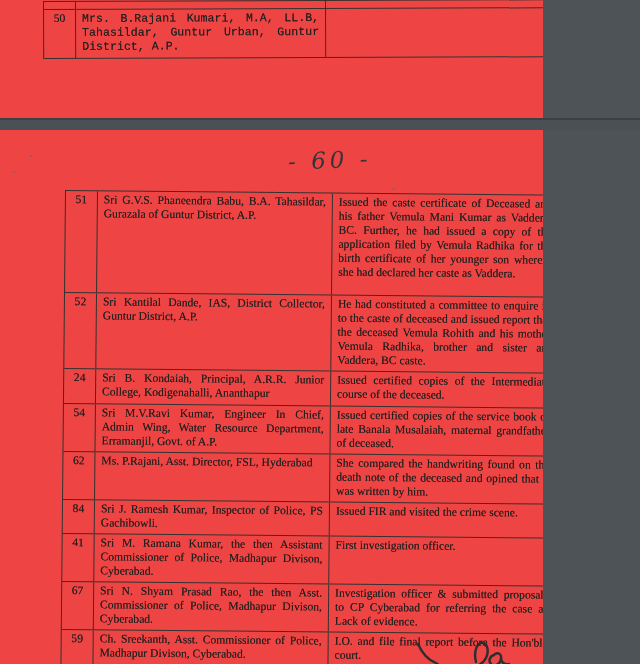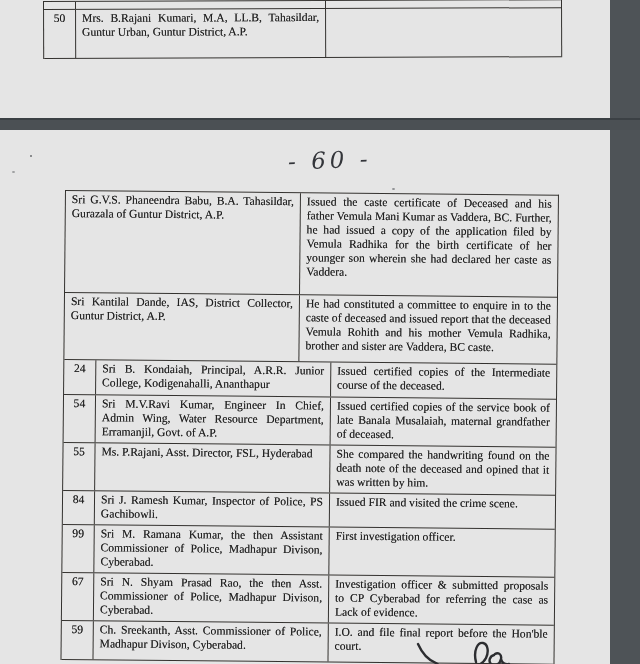--- a/index.html
+++ b/index.html
@@ -3,42 +3,42 @@
 <meta charset="utf-8">
 <style>
   html,body{margin:0;padding:0;}
   body{
     width:640px;height:664px;position:relative;overflow:hidden;
     background:#4e5357;
     font-family:"Liberation Serif","DejaVu Serif",serif;
     color:#1f1f1f;
   }
   .page{
-    position:absolute;left:0;width:610px;background:#e5e5e5;overflow:hidden;
+    position:absolute;left:0;width:543px;background:#ef4444;overflow:hidden;
   }
   #page-top{top:0;height:118px;}
   #page-main{top:130px;height:534px;}
   .band{
     position:absolute;left:0;top:118px;width:640px;height:12px;
     background:#4b5054;border-top:2px solid #3b4044;box-sizing:border-box;
   }
   .doc-table{
     position:absolute;border:1.5px solid #34322f;border-bottom:none;
     background:transparent;
   }
   .t-row{display:flex;border-bottom:1.5px solid #34322f;align-items:stretch;}
   .cell{
     box-sizing:border-box;font-size:11.6px;line-height:14px;
     padding:2px 6px 3px 6px;
     text-align:justify;text-align-last:left;
     text-shadow:0 0 .5px rgba(25,25,25,.65);
   }
   .c-no{width:32px;flex:0 0 32px;border-right:1.5px solid #34322f;text-align:center;text-align-last:center;padding:2px 1px;}
   .c-name{border-right:1.5px solid #34322f;}
-  #table-top .c-name{width:250px;flex:0 0 250px;}
+  #table-top .c-name{width:250px;flex:0 0 250px;font-family:Liberation Mono, monospace;}
   #table-top .c-desc{width:233px;flex:1;}
   #table-main .c-name{width:235px;flex:0 0 235px;}
   #table-main .c-desc{width:223px;flex:1;}
   .sliver{height:7px;}
   .sliver .cell{padding:0;}
   #table-top{left:43px;top:1px;width:517px;transform:rotate(-0.2deg);transform-origin:top left;}
   #table-main{left:65px;top:60px;width:492px;transform:rotate(0.55deg);transform-origin:top left;}
   .pageno{
     position:absolute;left:288px;top:17px;width:90px;
     font-family:"DejaVu Serif",serif;font-style:italic;
@@ -71,55 +71,57 @@
 <div class="page" id="page-main">
   <div class="pageno">- 60 -</div>
 
   <span class="speck" style="left:30px;top:25px;width:2px;height:2px;"></span>
   <span class="speck" style="left:12px;top:41px;width:3px;height:2px;opacity:.6;"></span>
   <span class="speck" style="left:392px;top:58px;width:3px;height:2px;opacity:.7;"></span>
 
   <div class="doc-table" id="table-main">
 
     <div class="t-row" style="min-height:101px">
+      <div class="cell c-no">51</div>
       <div class="cell c-name">Sri G.V.S. Phaneendra Babu, B.A. Tahasildar, Gurazala of Guntur District, A.P.</div>
       <div class="cell c-desc">Issued the caste certificate of Deceased and his father Vemula Mani Kumar as Vaddera, BC.  Further, he had issued a copy of the application filed by Vemula Radhika for the birth certificate of her younger son wherein she had declared her caste as Vaddera.</div>
     </div>
 
     <div class="t-row" style="min-height:66px">
+      <div class="cell c-no">52</div>
       <div class="cell c-name">Sri Kantilal Dande, IAS, District Collector, Guntur District, A.P.</div>
       <div class="cell c-desc">He had constituted a committee to enquire in to the caste of deceased and issued report that the deceased Vemula Rohith and his mother Vemula Radhika, brother and sister are Vaddera, BC caste.</div>
     </div>
 
     <div class="t-row" style="min-height:34px">
       <div class="cell c-no">24</div>
       <div class="cell c-name">Sri B. Kondaiah, Principal, A.R.R. Junior College, Kodigenahalli, Ananthapur</div>
       <div class="cell c-desc">Issued certified copies of the Intermediate course of the deceased.</div>
     </div>
 
     <div class="t-row" style="min-height:39px">
       <div class="cell c-no">54</div>
       <div class="cell c-name">Sri M.V.Ravi Kumar, Engineer In Chief, Admin Wing, Water Resource Department, Erramanjil, Govt. of A.P.</div>
       <div class="cell c-desc">Issued certified copies of the service book of late Banala Musalaiah, maternal grandfather of deceased.</div>
     </div>
 
     <div class="t-row" style="min-height:45px">
-      <div class="cell c-no">55</div>
+      <div class="cell c-no">62</div>
       <div class="cell c-name">Ms. P.Rajani, Asst. Director, FSL, Hyderabad</div>
       <div class="cell c-desc">She compared the handwriting found on the death note of the deceased and opined that it was written by him.</div>
     </div>
 
     <div class="t-row" style="min-height:28px">
       <div class="cell c-no">84</div>
       <div class="cell c-name">Sri J. Ramesh Kumar, Inspector of Police, PS Gachibowli.</div>
       <div class="cell c-desc">Issued FIR and visited the crime scene.</div>
     </div>
 
     <div class="t-row" style="min-height:39px">
-      <div class="cell c-no">99</div>
+      <div class="cell c-no">41</div>
       <div class="cell c-name">Sri M. Ramana Kumar, the then Assistant Commissioner of Police, Madhapur Divison, Cyberabad.</div>
       <div class="cell c-desc">First investigation officer.</div>
     </div>
 
     <div class="t-row" style="min-height:47px">
       <div class="cell c-no">67</div>
       <div class="cell c-name">Sri N. Shyam Prasad Rao, the then Asst. Commissioner of Police, Madhapur Divison, Cyberabad.</div>
       <div class="cell c-desc">Investigation officer &amp; submitted proposals to CP Cyberabad for referring the case as Lack of evidence.</div>
     </div>
 

